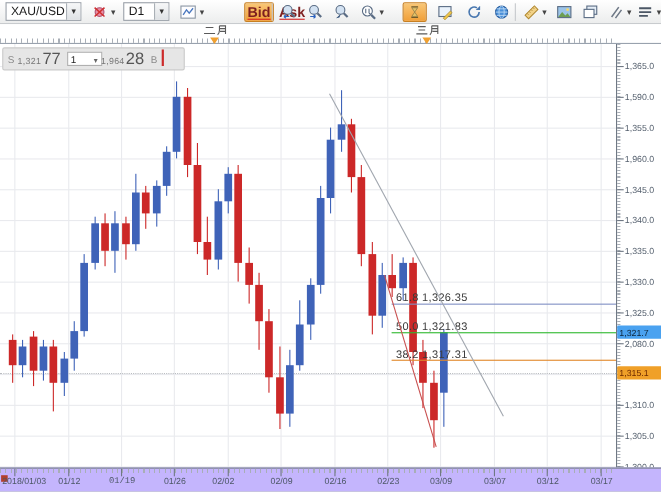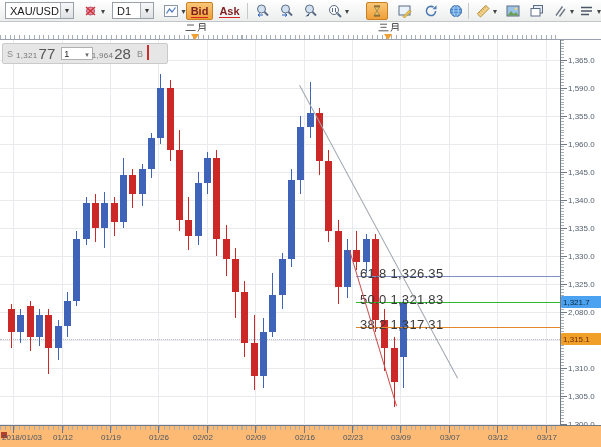--- a/index.html
+++ b/index.html
@@ -13,39 +13,39 @@
           justify-content:center; gap:1px; border-radius:2px; cursor:default; }
   .tbtn svg { display:block; }
   .combo { position:absolute; top:2px; height:17px; background:#fff; border:1px solid #9aa0a8;
            display:flex; align-items:center; font-size:11px; color:#1a1a1a; }
   .combo .ctext { flex:1; padding-left:4px; white-space:nowrap; overflow:hidden; }
   .combo .carrow { width:13px; height:100%; background:linear-gradient(#f6f7f8,#dfe2e5);
                    border-left:1px solid #aab0b6; font-size:8px; color:#333;
                    display:flex; align-items:center; justify-content:center; }
   .dd { font-size:8px; color:#444; margin-left:1px; }
   .active-btn { background:linear-gradient(#f9c777,#f09f38); border:1px solid #c77f22; }
-  .quote-btn { font-size:11px; font-weight:bold; color:#7e1f1f; }
+  .quote-btn { font-size:13px; font-weight:bold; color:#7e1f1f;margin-left:36px; }
   .quote-btn .ul { border-bottom:1px solid #d42222; line-height:12px; }
   .tsep { position:absolute; top:3px; width:1px; height:16px; background:#c6c9cc; }
   
   .month-ruler { position:absolute; left:0; top:22px; width:601px; height:18px;
                  background:#fff; border-bottom:1px solid #99a2ae; }
   .month-ruler .ticks { position:absolute; left:0; bottom:0; width:560px; height:4px;
     background:repeating-linear-gradient(90deg,#a8aeb6 0,#a8aeb6 1px,transparent 1px,transparent 4.83px); }
   .month-marker { position:absolute; top:0; width:24px; height:18px; }
   .month-marker .glyphs { position:absolute; left:1px; top:0; }
   .marker-arrow { position:absolute; left:8px; bottom:0; width:0; height:0;
                   border:4px solid transparent; border-bottom:none; border-top:6px solid #f0a030; }
   
   #chart { position:absolute; left:0; top:40px; width:560px; height:385px;
            background:#fff; overflow:hidden; }
   .hgrid { position:absolute; left:0; width:560px; height:1px; background:#e9eaee; }
   .vgrid { position:absolute; top:0; width:1px; height:385px; background:#e9eaee; }
   .fib-line { position:absolute; height:1px; left:356px; width:204px; }
-  .fib-label { position:absolute; font-size:13px; color:#3a3a3a; white-space:nowrap; letter-spacing:0.3px; }
+  .fib-label { position:absolute; font-size:10px; color:#3a3a3a; white-space:nowrap; letter-spacing:0.3px; }
   .tline { position:absolute; height:0; transform-origin:0 0; }
   .dotline { position:absolute; left:0; width:560px; height:0; border-top:1px dotted #b9bcc0; }
   
   .quote-widget { position:absolute; left:2px; top:3px; width:166px; height:21px;
                   background:#e6e6e6; border:1px solid #cacaca; border-radius:2px;
                   display:flex; align-items:flex-end; padding:1px 3px 2px 4px; z-index:20; }
   .qw-side { font-size:9px; color:#8a8a8a; padding-bottom:2px; }
   .qw-small { font-size:8px; color:#777; padding:0 1px 1px 3px; letter-spacing:0.3px; }
   .qw-big { font-size:15px; color:#555; line-height:15px; }
   .qw-input { width:32px; height:13px; margin:0 2px 1px 6px; background:#fff;
@@ -58,21 +58,21 @@
                 background:#fff; border-left:1px solid #6f7884; overflow:hidden; }
   #price-axis .minor { position:absolute; left:0; top:0; width:3px; height:385px;
     background:repeating-linear-gradient(180deg,#a8aeb6 0,#a8aeb6 1px,transparent 1px,transparent 2.8px); }
   .pa-tick { position:absolute; left:0; width:6px; height:1px; background:#6f7884; }
   .pa-label { position:absolute; left:7px; font-size:8px; color:#55606e; white-space:nowrap; }
   .pa-box { position:absolute; left:0; width:41px; height:12px; font-size:8px;
             display:flex; align-items:center; padding-left:2px; white-space:nowrap;
             border-radius:1px; overflow:hidden; }
   
   #time-axis { position:absolute; left:0; top:425px; width:601px; height:22px;
-               background:#fdba74; border-top:1px solid #6f7884; overflow:hidden; }
+               background:#c4b5fd; border-top:1px solid #6f7884; overflow:hidden; }
   #time-axis .minor { position:absolute; left:0; top:0; width:560px; height:4px;
     background:repeating-linear-gradient(90deg,#a8aeb6 0,#a8aeb6 1px,transparent 1px,transparent 4.83px); }
   .ta-tick { position:absolute; top:0; width:1px; height:7px; background:#6f7884; }
   .ta-label { position:absolute; top:7px; font-size:8px; color:#4c5766; white-space:nowrap; }
   .corner-mark { position:absolute; left:1px; top:6px; width:6px; height:6px; background:#b2402e; }
 </style>
 </head>
 <body>
 
 <div id="screen">
@@ -398,21 +398,21 @@
     </div>
 
   <div id="time-axis">
     <div class="minor"></div>
     <div class="corner-mark"></div>
   <div class="ta-tick" style="left: 13px;"></div>
       <div class="ta-label" style="left: 2px;">2018/01/03</div>
       <div class="ta-tick" style="left: 62px;"></div>
       <div class="ta-label" style="left: 48px; width: 30px; text-align: center;">01/12</div>
       <div class="ta-tick" style="left: 110px;"></div>
-      <div class="ta-label" style="left: 96px; width: 30px; text-align: center;">01/19</div>
+      <div class="ta-label" style="left: 96px; width: 30px; text-align: center; font-family: Liberation Mono, monospace;">01/19</div>
       <div class="ta-tick" style="left: 158px;"></div>
       <div class="ta-label" style="left: 144px; width: 30px; text-align: center;">01/26</div>
       <div class="ta-tick" style="left: 207px;"></div>
       <div class="ta-label" style="left: 193px; width: 30px; text-align: left;">02/02</div>
       <div class="ta-tick" style="left: 255px;"></div>
       <div class="ta-label" style="left: 241px; width: 30px; text-align: center;">02/09</div>
       <div class="ta-tick" style="left: 304px;"></div>
       <div class="ta-label" style="left: 290px; width: 30px; text-align: center;">02/16</div>
       <div class="ta-tick" style="left: 352px;"></div>
       <div class="ta-label" style="left: 338px; width: 30px; text-align: center;">02/23</div>

